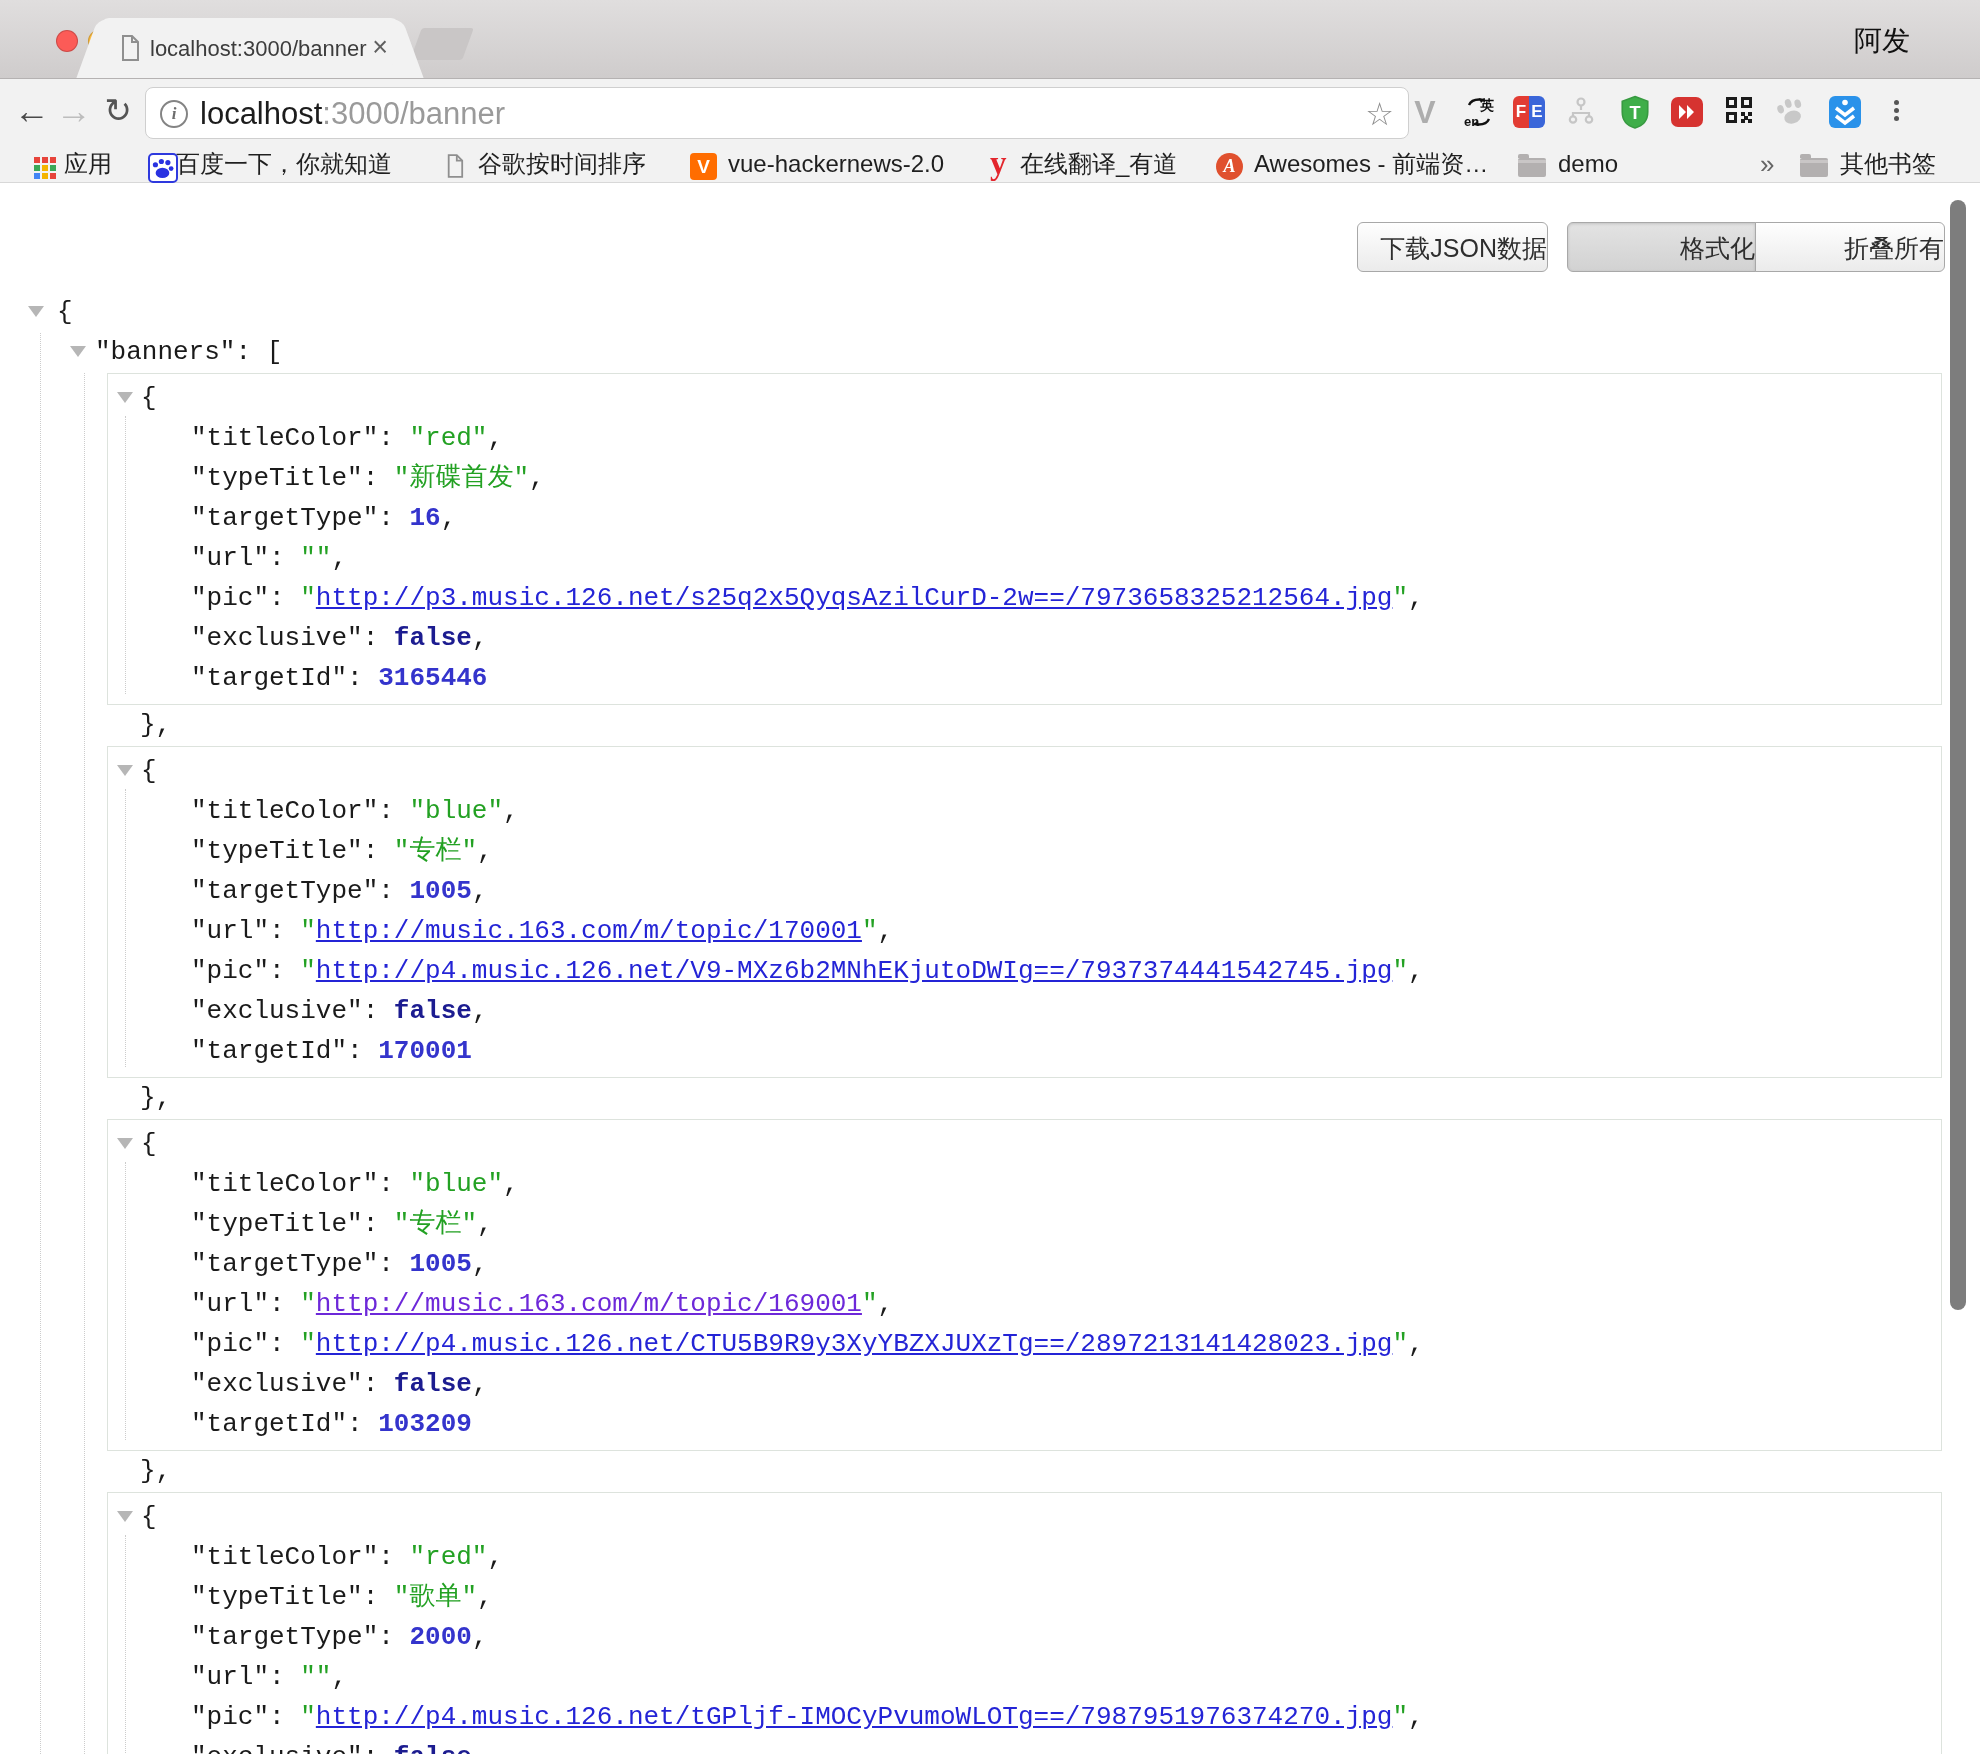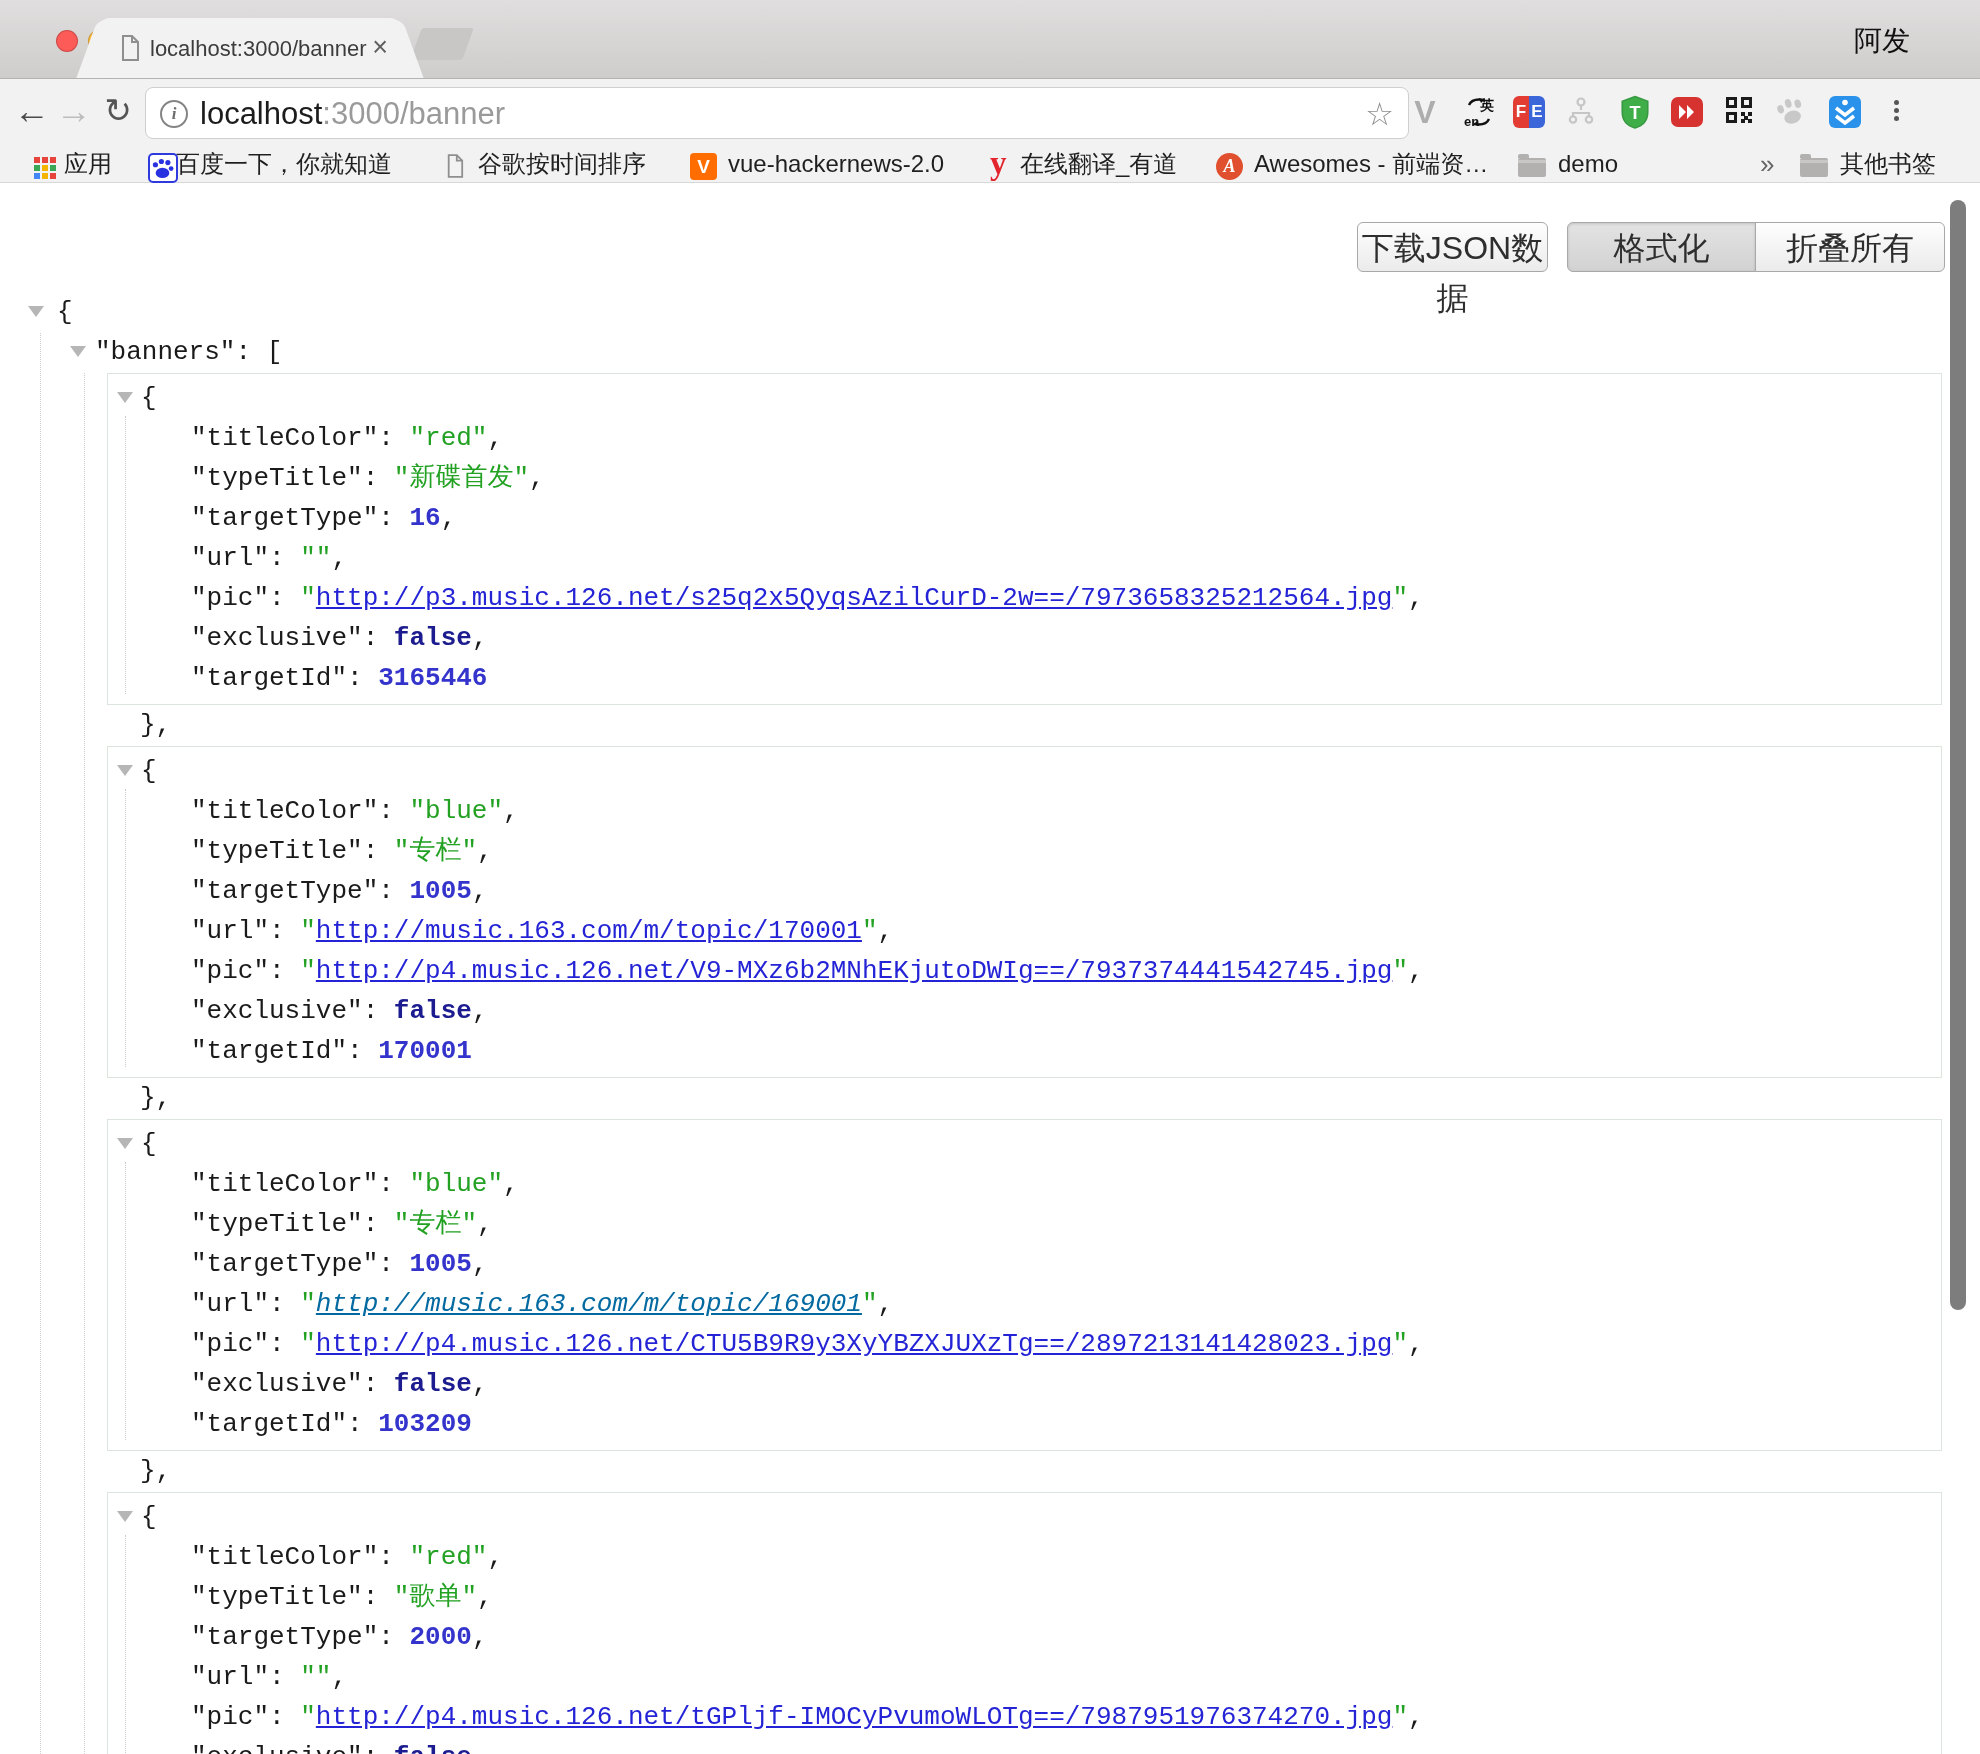--- a/index.html
+++ b/index.html
@@ -71,22 +71,22 @@
   .aw{width:27px;height:27px;background:#e0502e;border-radius:50%;color:#fff;
     font:italic bold 18px "Liberation Serif",serif;text-align:center;line-height:27px;margin-top:3px;}
   .folder{width:28px;height:19px;background:#b3b0b0;border-radius:2px;position:relative;margin-top:8px;}
   .folder::before{content:"";position:absolute;left:0;top:-4px;width:11px;height:4px;
     background:#b3b0b0;border-radius:2px 2px 0 0;}
   .folder::after{content:"";position:absolute;left:0;top:2px;right:0;height:3px;background:#c9c6c6;}
   .chev{color:#666;font-size:26px;}
 
   
   .content{position:absolute;left:0;top:183px;width:1980px;height:1571px;background:#fff;overflow:hidden;}
-  .btn{position:absolute;height:50px;border:1px solid #a8a8a8;font-size:32px;color:#2e2e2e;
-    text-align:center;line-height:50px;box-sizing:border-box;}
+  .btn{position:absolute;height:50px;border:1px solid #a8a8a8;font-size:25px;color:#2e2e2e;
+    text-align:right;line-height:50px;box-sizing:border-box;}
   .btn-download{left:1357px;top:39px;width:191px;border-radius:6px;
     background:linear-gradient(#fefefe,#ebebeb);}
   .btn-group{position:absolute;left:1567px;top:39px;width:378px;height:50px;}
   .btn-format{left:0;top:0;width:189px;border-radius:6px 0 0 6px;position:absolute;
     background:linear-gradient(#e3e3e3,#d2d2d2);box-shadow:inset 0 1px 3px rgba(0,0,0,.15);}
   .btn-collapse{left:188px;top:0;width:190px;border-radius:0 6px 6px 0;position:absolute;
     background:linear-gradient(#fefefe,#ebebeb);}
 
   
   .guide{position:absolute;border-left:1px dotted #ccc;bottom:0;}
@@ -322,21 +322,21 @@
           <div class="jrow obj-prop"><span class="jkey" style="color: rgb(26, 26, 26);">"exclusive"</span><span class="plain">: </span><span class="jbool" style="color: rgb(28, 28, 144);">false</span><span class="plain">,</span></div>
           <div class="jrow obj-prop"><span class="jkey" style="color: rgb(26, 26, 26);">"targetId"</span><span class="plain">: </span><span class="jnum" style="color: rgb(52, 52, 204);">170001</span></div>
         </div>
         <div class="jrow obj-close"><span class="plain">},</span></div>
         <div class="obj-box">
           <div class="obj-guide"></div>
           <div class="jrow obj-open"><span class="tri"></span><span class="plain">{</span></div>
           <div class="jrow obj-prop"><span class="jkey" style="color: rgb(26, 26, 26);">"titleColor"</span><span class="plain">: </span><span class="jstr" style="color: rgb(35, 161, 35);">"blue"</span><span class="plain">,</span></div>
           <div class="jrow obj-prop"><span class="jkey" style="color: rgb(26, 26, 26);">"typeTitle"</span><span class="plain">: </span><span class="jstr" style="color: rgb(35, 161, 35);">"专栏"</span><span class="plain">,</span></div>
           <div class="jrow obj-prop"><span class="jkey" style="color: rgb(26, 26, 26);">"targetType"</span><span class="plain">: </span><span class="jnum" style="color: rgb(52, 52, 204);">1005</span><span class="plain">,</span></div>
-          <div class="jrow obj-prop"><span class="jkey" style="color: rgb(26, 26, 26);">"url"</span><span class="plain">: </span><span class="jstr" style="color: rgb(35, 161, 35);">"</span><a class="jlink" style="color: #0369a1; font-style: italic;">http://music.163.com/m/topic/169001</a><span class="jstr" style="color: rgb(35, 161, 35);">"</span><span class="plain">,</span></div>
+          <div class="jrow obj-prop"><span class="jkey" style="color: rgb(26, 26, 26);">"url"</span><span class="plain">: </span><span class="jstr" style="color: rgb(35, 161, 35);">"</span><a class="jlink" style="color: #6d28d9;">http://music.163.com/m/topic/169001</a><span class="jstr" style="color: rgb(35, 161, 35);">"</span><span class="plain">,</span></div>
           <div class="jrow obj-prop"><span class="jkey" style="color: rgb(26, 26, 26);">"pic"</span><span class="plain">: </span><span class="jstr" style="color: rgb(35, 161, 35);">"</span><a class="jlink" style="color: rgb(36, 36, 214);">http://p4.music.126.net/CTU5B9R9y3XyYBZXJUXzTg==/2897213141428023.jpg</a><span class="jstr" style="color: rgb(35, 161, 35);">"</span><span class="plain">,</span></div>
           <div class="jrow obj-prop"><span class="jkey" style="color: rgb(26, 26, 26);">"exclusive"</span><span class="plain">: </span><span class="jbool" style="color: rgb(28, 28, 144);">false</span><span class="plain">,</span></div>
           <div class="jrow obj-prop"><span class="jkey" style="color: rgb(26, 26, 26);">"targetId"</span><span class="plain">: </span><span class="jnum" style="color: rgb(52, 52, 204);">103209</span></div>
         </div>
         <div class="jrow obj-close"><span class="plain">},</span></div>
         <div class="obj-box">
           <div class="obj-guide"></div>
           <div class="jrow obj-open"><span class="tri"></span><span class="plain">{</span></div>
           <div class="jrow obj-prop"><span class="jkey" style="color: rgb(26, 26, 26);">"titleColor"</span><span class="plain">: </span><span class="jstr" style="color: rgb(35, 161, 35);">"red"</span><span class="plain">,</span></div>
           <div class="jrow obj-prop"><span class="jkey" style="color: rgb(26, 26, 26);">"typeTitle"</span><span class="plain">: </span><span class="jstr" style="color: rgb(35, 161, 35);">"歌单"</span><span class="plain">,</span></div>

